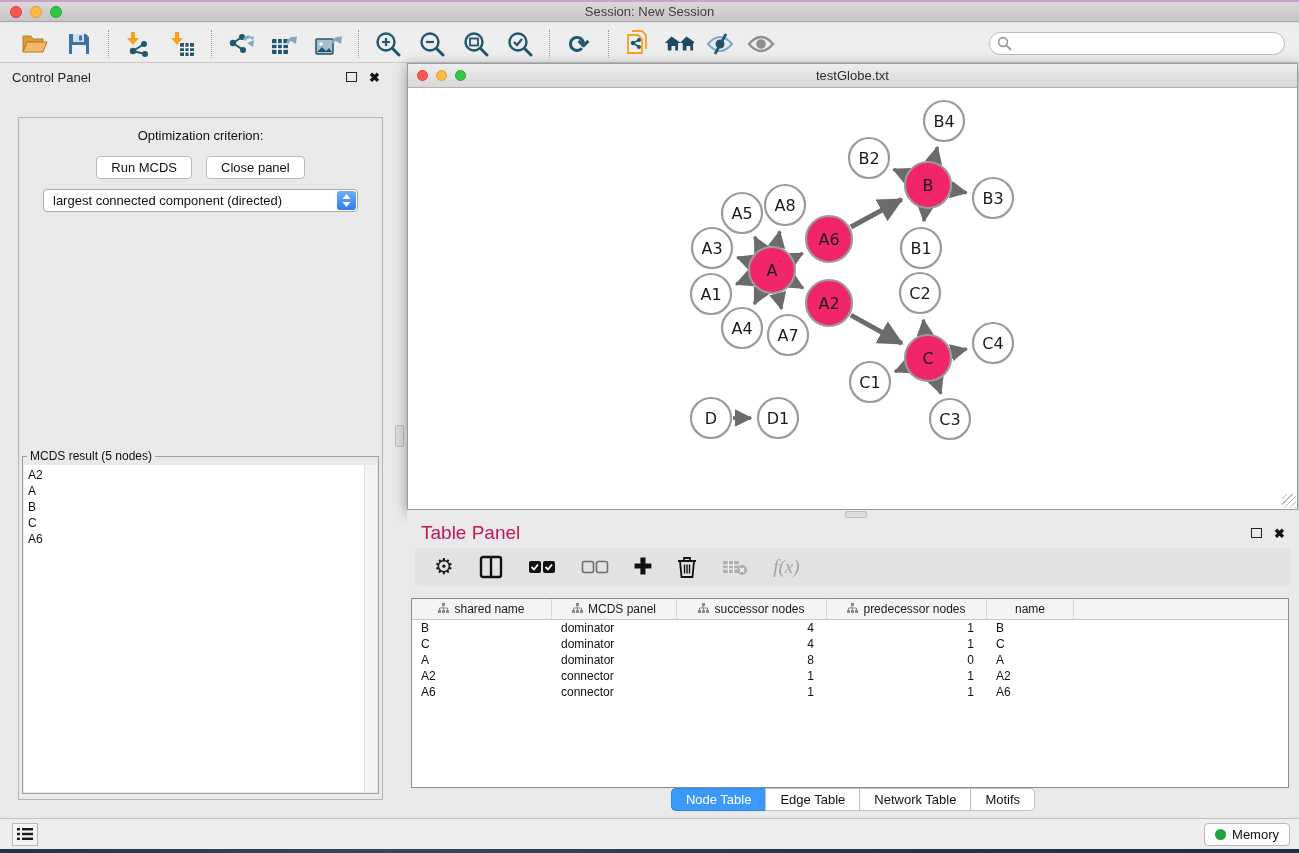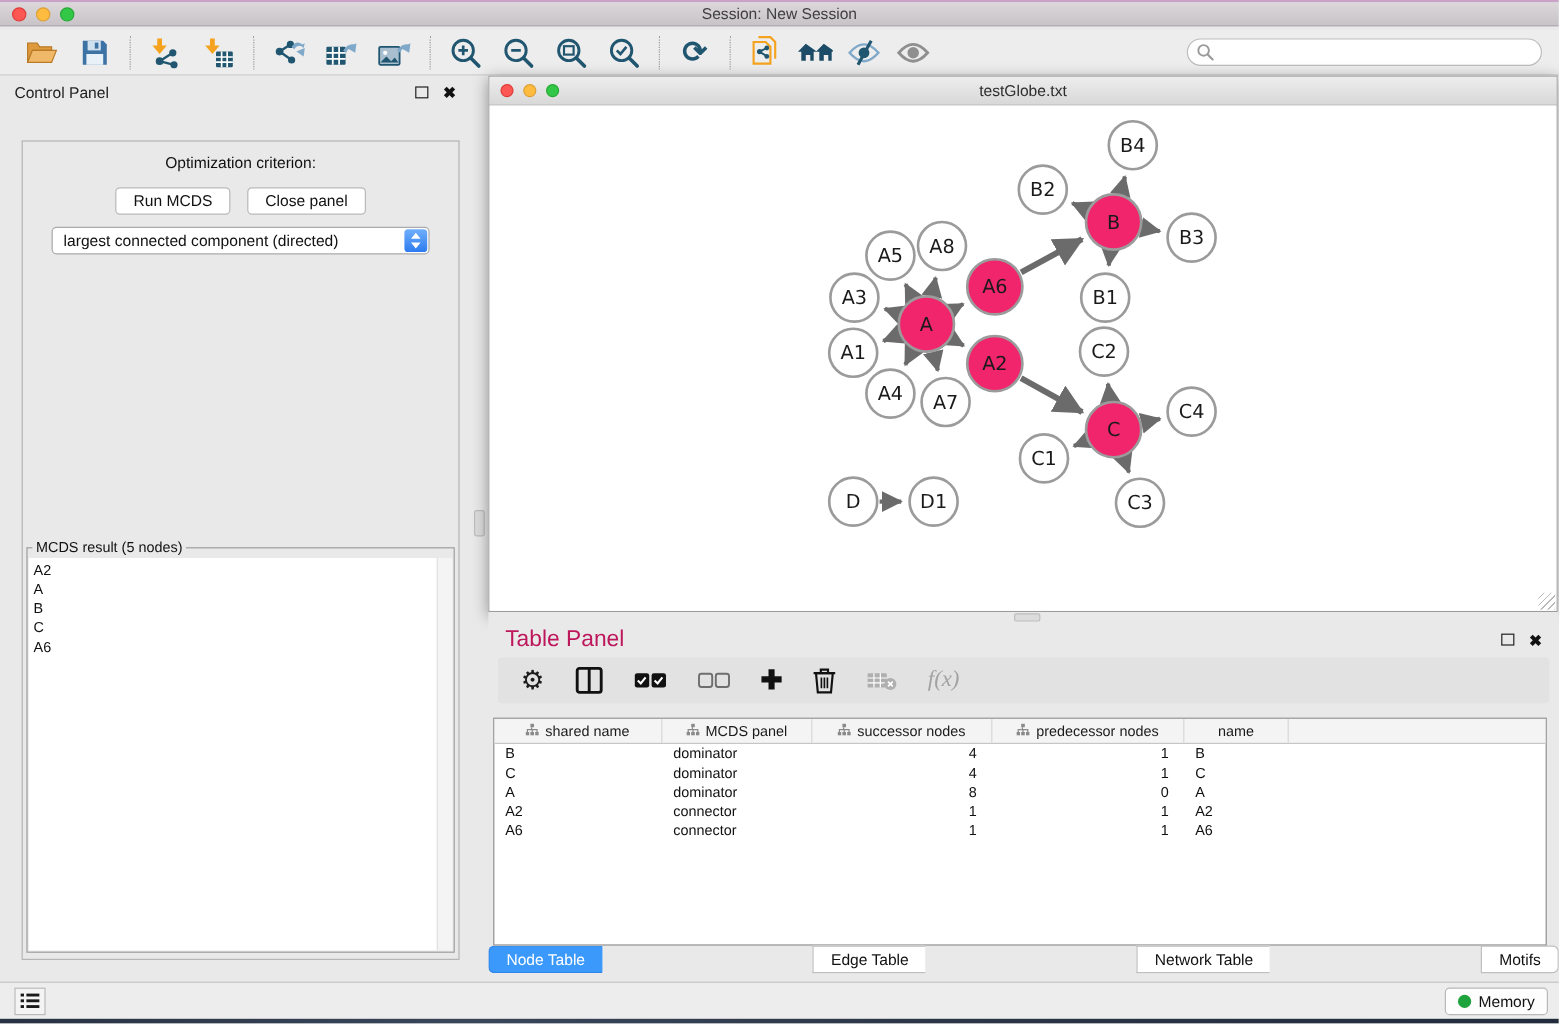--- a/index.html
+++ b/index.html
@@ -108,21 +108,21 @@
   #node-table { position:absolute; left:4px; right:10px; top:78px; height:190px;
     background:#FFFFFF; border:1px solid #8C8C8C; overflow:hidden; }
   #nt-header { display:flex; height:21px; border-bottom:1px solid #C6C6C6; background:#F4F4F4; }
   .nt-hcell { display:flex; align-items:center; justify-content:center; gap:5px;
     font-size:12px; color:#1A1A1A; border-right:1px solid #D8D8D8; height:100%; }
   .nt-row { display:flex; height:16px; align-items:center; }
   .nt-cell { font-size:12px; color:#101010; height:100%; display:flex; align-items:center; }
   .nt-cell.al { padding-left:9px; justify-content:flex-start; }
   .nt-cell.ar { padding-right:13px; justify-content:flex-end; }
 
-  #tp-tabs { position:absolute; left:0; right:0; bottom:7px; display:flex; justify-content:space-between;margin-top:38px; }
+  #tp-tabs { position:absolute; left:0; right:0; bottom:7px; display:flex; justify-content:center;margin-top:38px; }
   .tp-tab { font-size:13px; padding:3px 14px; background:#FFFFFF; border:1px solid #BFBFBF;
     border-right:none; color:#111; }
   .tp-tab:first-child { border-radius:5px 0 0 5px; }
   .tp-tab:last-child { border-right:1px solid #BFBFBF; border-radius:0 5px 5px 0; }
   .tp-tab.active { background:#3B99FC; border-color:#2E86E8; color:#FFFFFF; }
 
   
   #status-bar { position:absolute; left:0; top:818px; width:1299px; height:31px;
     background:#EDEDED; border-top:1px solid #C2C2C2; display:flex; align-items:center; }
   #list-btn { margin-left:12px; width:26px; height:23px; background:#F4F4F4;

